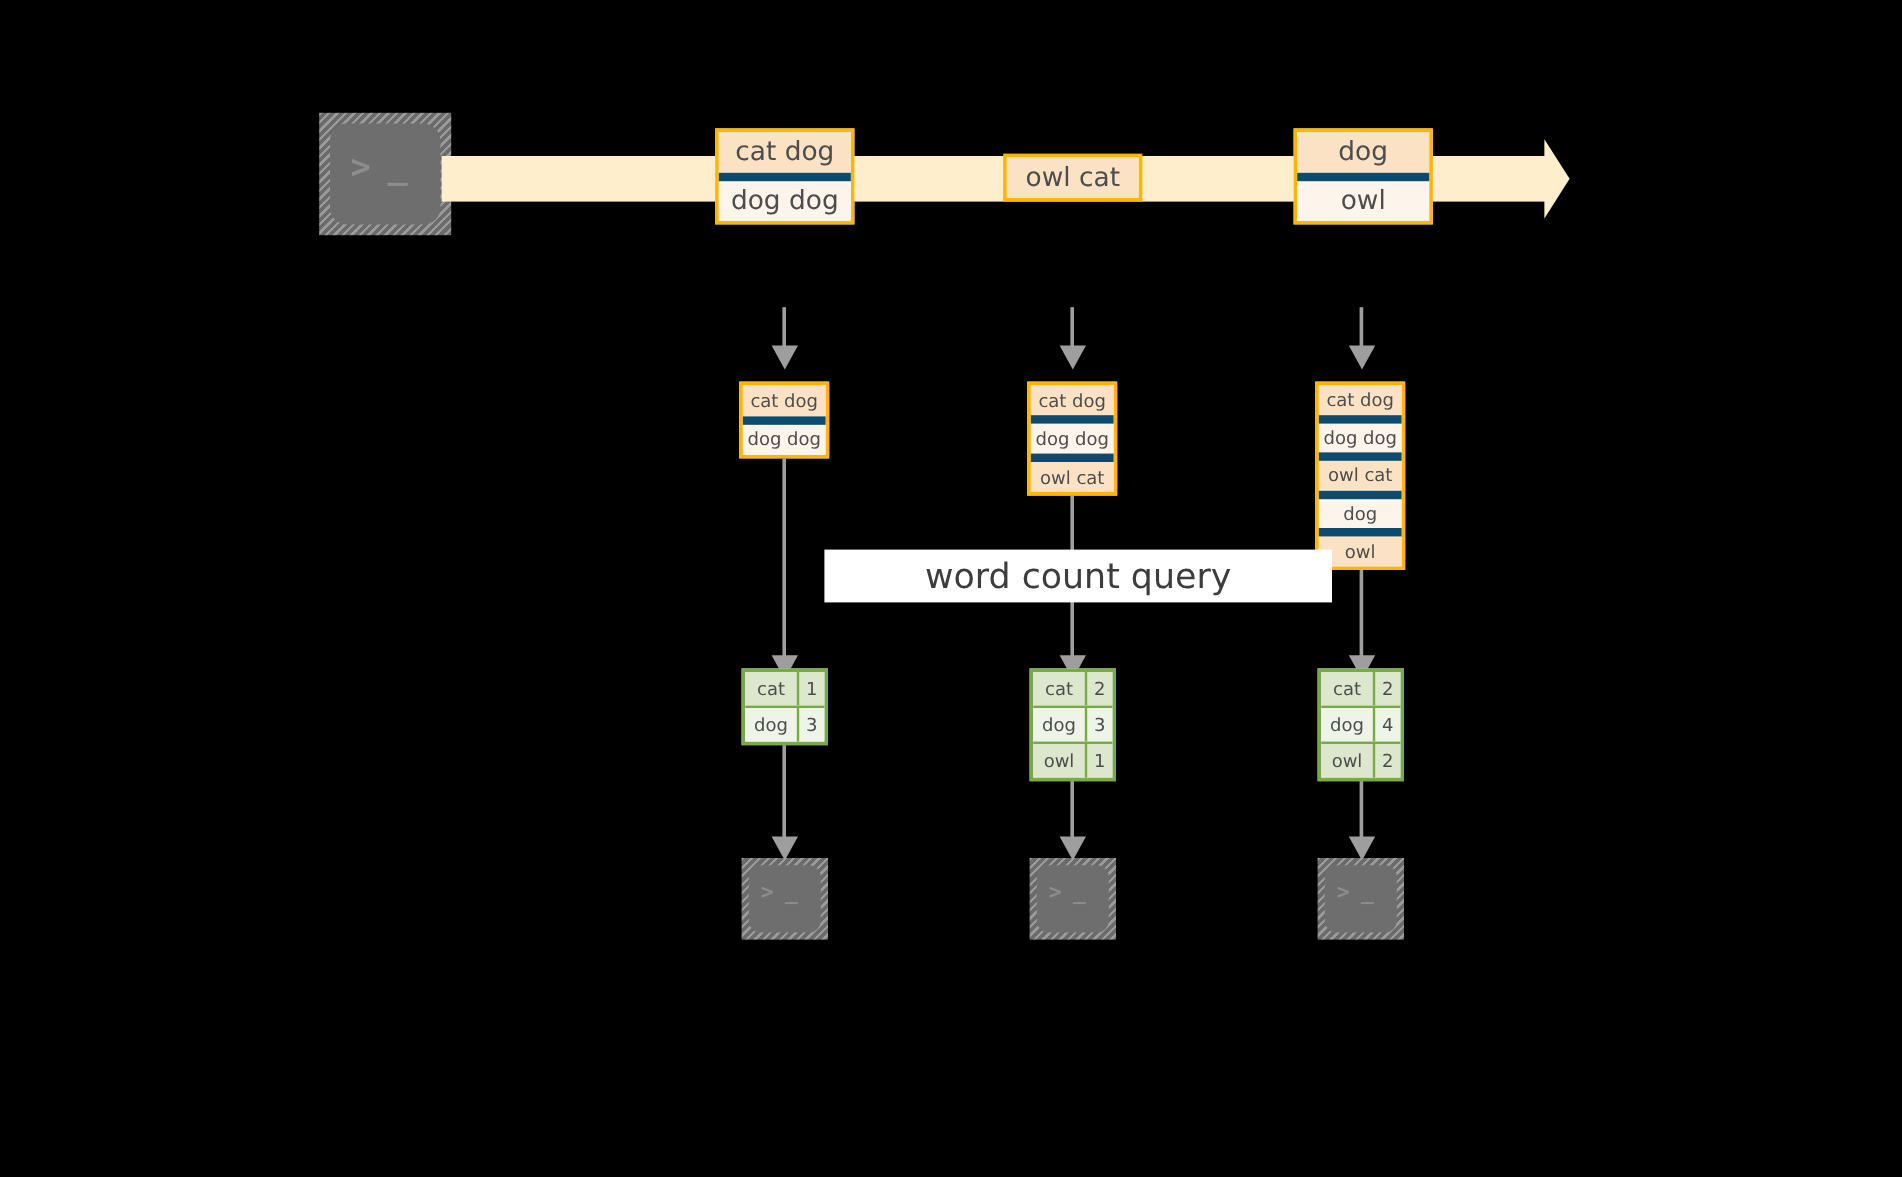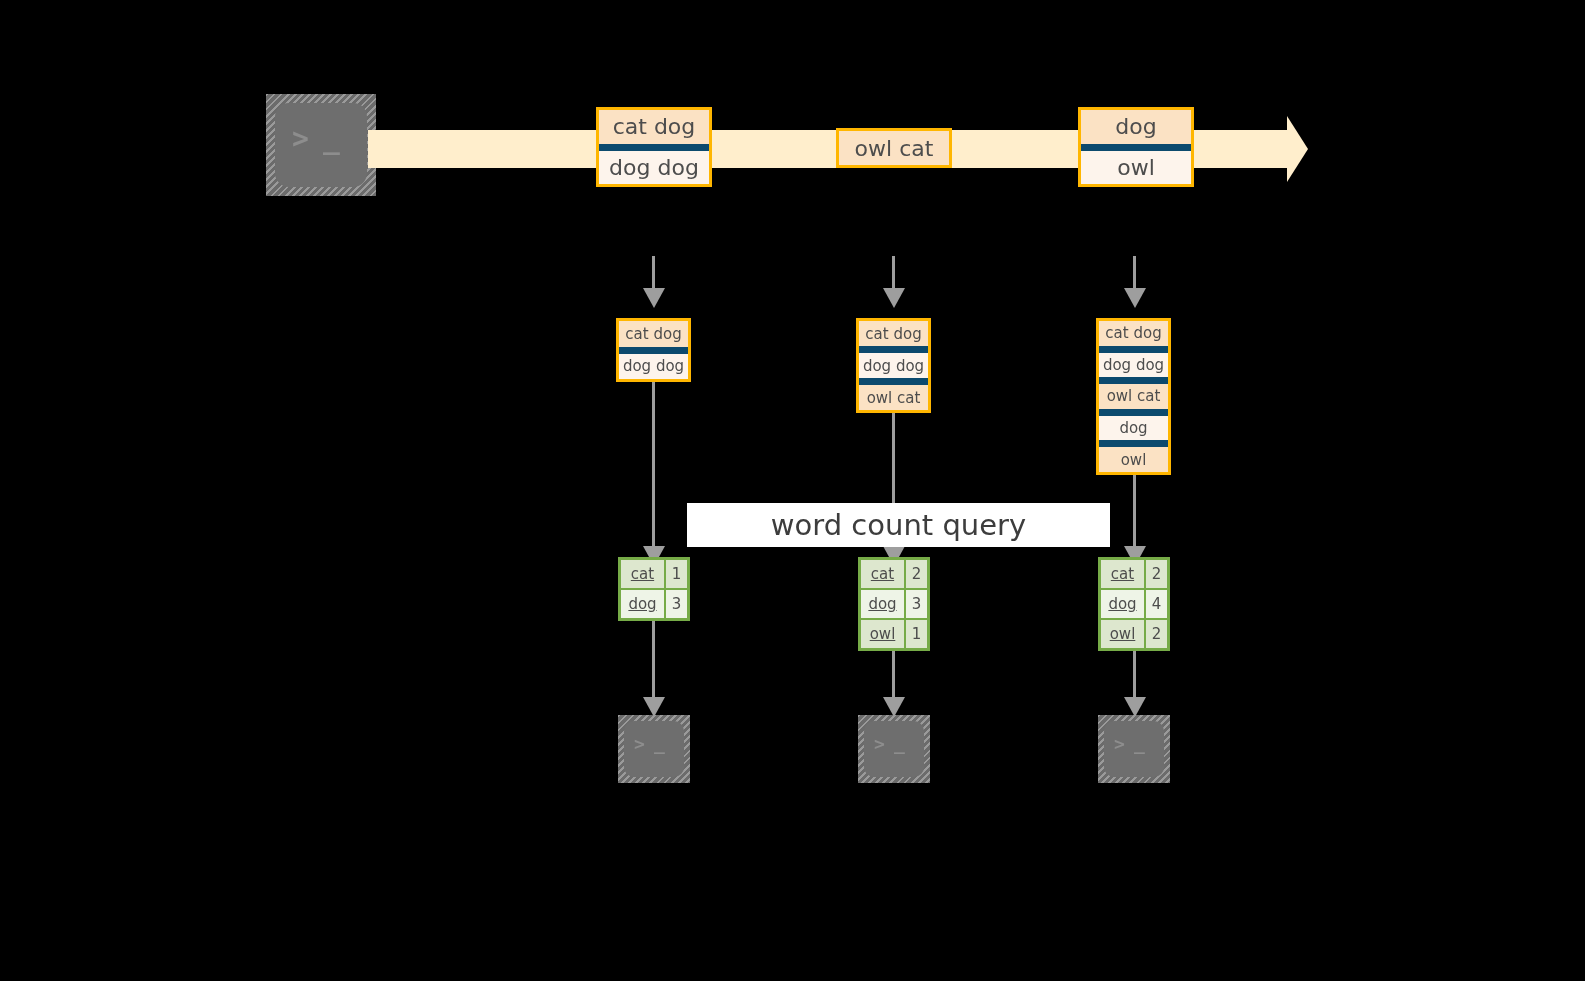--- a/index.html
+++ b/index.html
@@ -98,21 +98,20 @@
   .res-row.dark  { background: #dde7ce; }
   .res-row.light { background: #eef4e7; }
   .res-key {
     flex: 0 0 auto;
     box-sizing: border-box;
     display: flex;
     align-items: center;
     justify-content: center;
     color: #4d4d4d;
     border-right: 2px solid #76ab47;
-    text-decoration: underline;
   }
   .res-val {
     flex: 1 1 auto;
     box-sizing: border-box;
     display: flex;
     align-items: center;
     justify-content: center;
     color: #4d4d4d;
   }
 
@@ -199,21 +198,21 @@
 
   <div class="vline" style="left:652px; top:382px; height:166px;"></div>
   <div class="vhead" style="left:643px; top:546px; border-width:20px 11px 0 11px;"></div>
 
   <div class="vline" style="left:892px; top:413px; height:135px;"></div>
   <div class="vhead" style="left:883px; top:546px; border-width:20px 11px 0 11px;"></div>
 
   <div class="vline" style="left:1133px; top:475px; height:73px;"></div>
   <div class="vhead" style="left:1124px; top:546px; border-width:20px 11px 0 11px;"></div>
 
-  <div class="query-label" style="left:687px; top:458px; width:423px; height:44px; font-size:29px;margin-top:45px;">
+  <div class="query-label" style="left:687px; top:458px; width:423px; height:44px; font-size:29px;">
     <span>word count query</span>
   </div>
 
   <div class="res-box" style="left:618px; top:557px; width:72px; height:64px; font-size:15px;">
     <div class="res-row dark">
       <div class="res-key" style="width:45px;">cat</div>
       <div class="res-val">1</div>
     </div>
     <div class="res-row light">
       <div class="res-key" style="width:45px;">dog</div>

